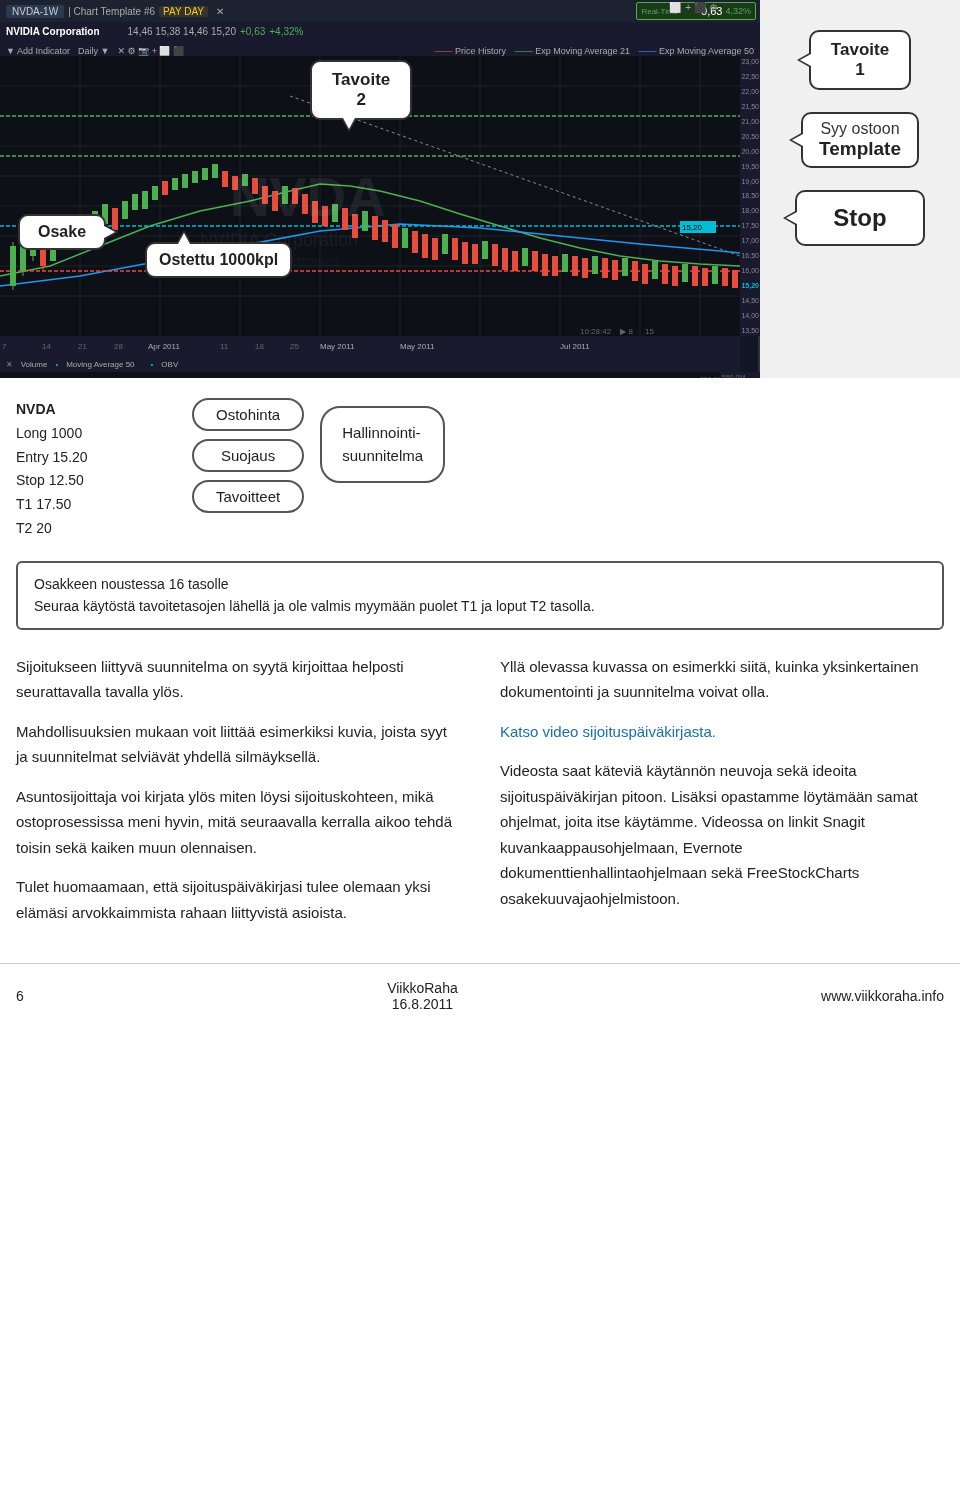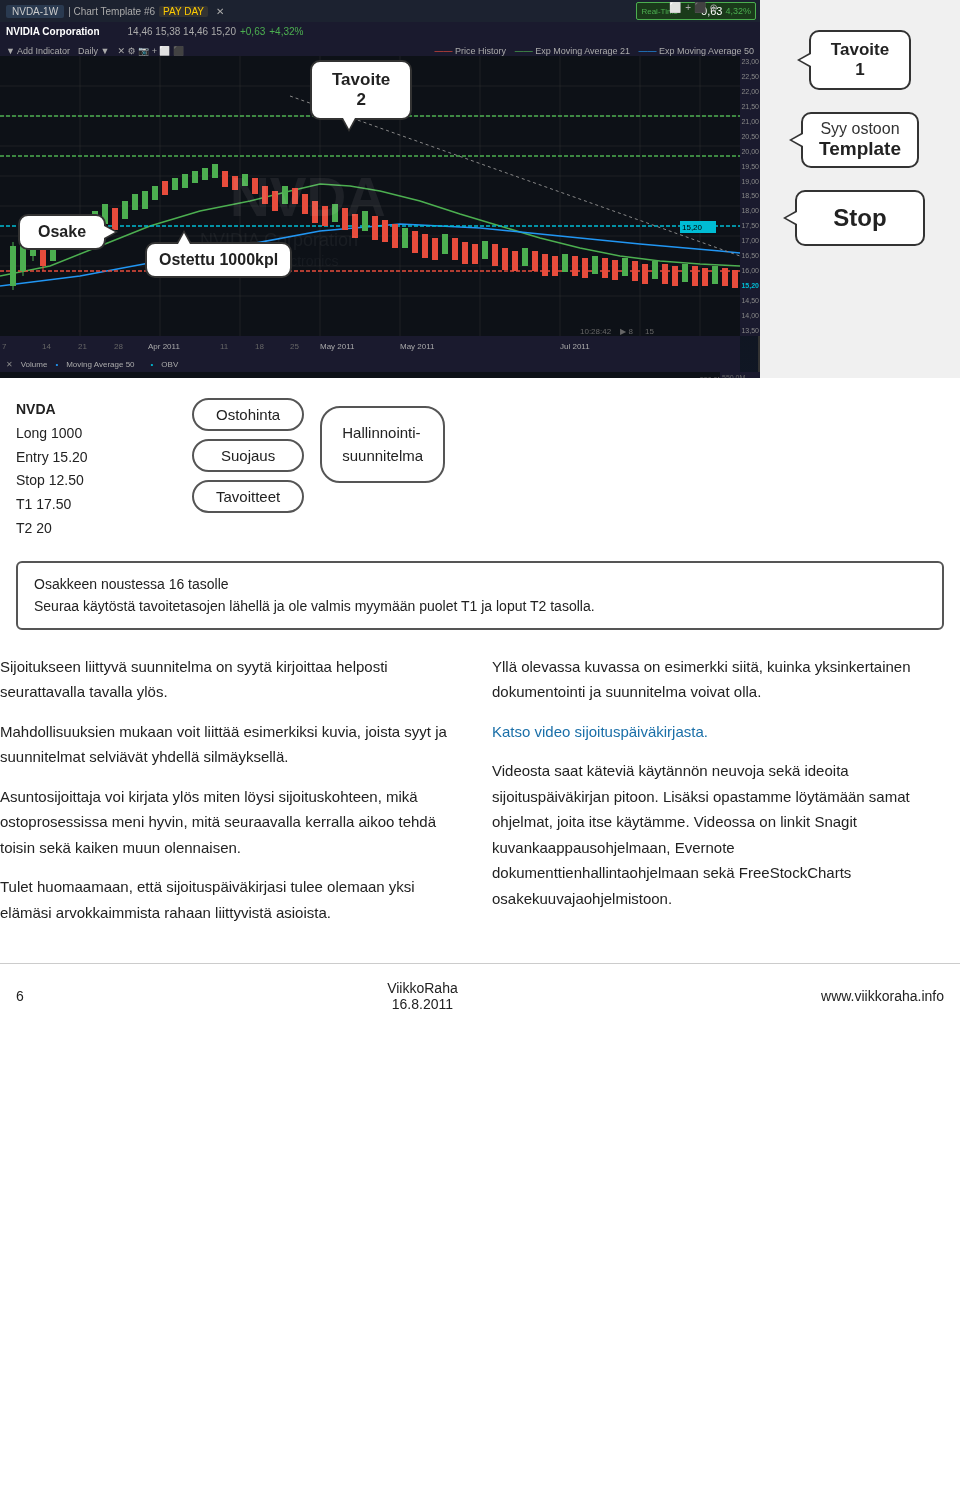--- a/index.html
+++ b/index.html
@@ -170,21 +170,21 @@
       border-radius: 6px;
       padding: 10px 16px;
     }
     .notice-box p {
       font-size: 14px;
       line-height: 1.6;
     }
 
     
     .main-content {
-      padding: 24px 16px 0 0;
+      padding: 24px 16px 0 16px;
       display: flex;
       gap: 24px;
     }
     .col-left {
       flex: 1;
       padding-right: 8px;
     }
     .col-right {
       flex: 1;
       padding-left: 8px;

